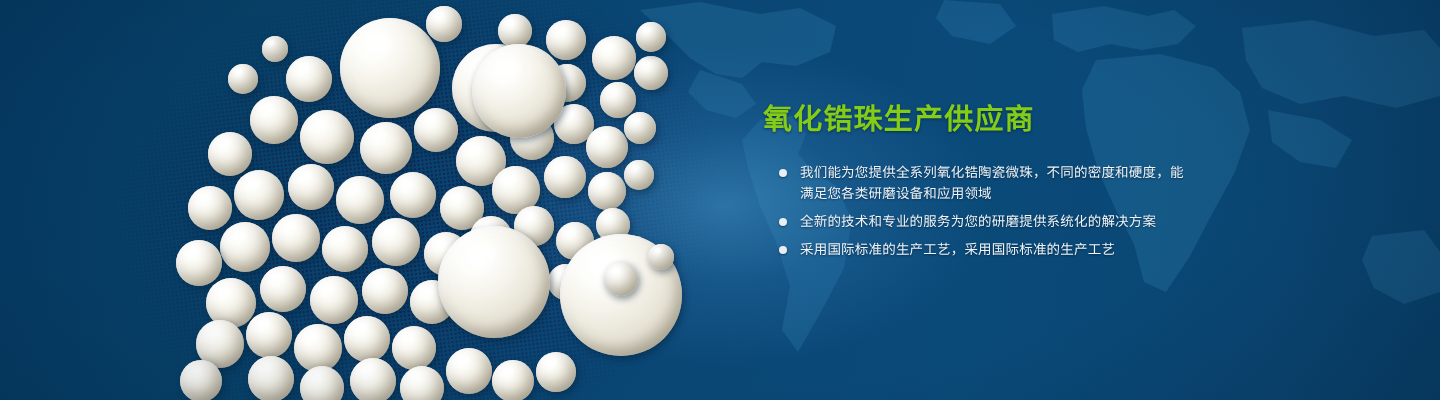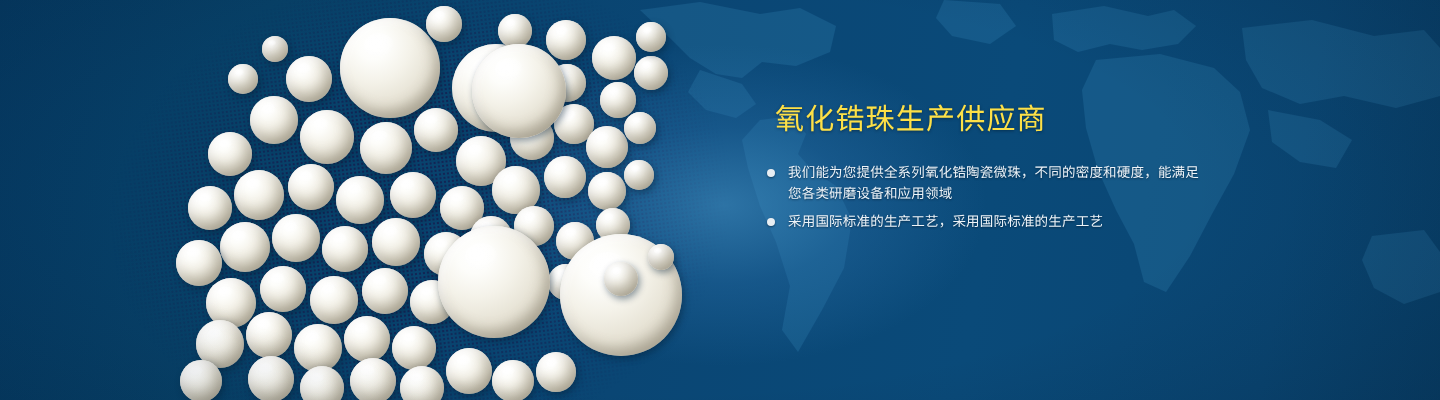--- a/index.html
+++ b/index.html
@@ -81,32 +81,32 @@
     filter:blur(.6px);
   }
 
   
   .copy{
     position:absolute;
     left:763px; top:104px;
     width:440px;
   }
   .headline{
-    margin:0 0 26px 12px;
+    margin:0 0 26px 0;
     font-size:29px;
-    font-weight:400;
+    font-weight:700;
     line-height:1.1;
-    color:#fde047;
+    color:#84cc16;
     letter-spacing:1.2px;
     text-shadow:0 1px 3px rgba(2,28,52,.6);
     white-space:nowrap;
   }
   .bullets{
     list-style:none;
-    margin:0;
+    margin:12px;
     padding:0;
   }
   .bullet{
     position:relative;
     padding-left:25px;
     margin-bottom:7px;
     font-size:13.5px;
     line-height:21px;
     color:#eef4f9;
     text-shadow:0 1px 2px rgba(2,26,48,.65);
@@ -240,18 +240,22 @@
   <div class="copy">
     <h1 class="headline">氧化锆珠生产供应商</h1>
 
     <ul class="bullets">
       <li class="bullet">
         <span class="bullet-dot"></span>
         <span class="bullet-text">我们能为您提供全系列氧化锆陶瓷微珠，不同的密度和硬度，能满足您各类研磨设备和应用领域</span>
       </li>
       <li class="bullet">
         <span class="bullet-dot"></span>
+        <span class="bullet-text">全新的技术和专业的服务为您的研磨提供系统化的解决方案</span>
+      </li>
+      <li class="bullet">
+        <span class="bullet-dot"></span>
         <span class="bullet-text">采用国际标准的生产工艺，采用国际标准的生产工艺</span>
       </li>
     </ul>
   </div>
 
 </div>
 
 </body></html>

